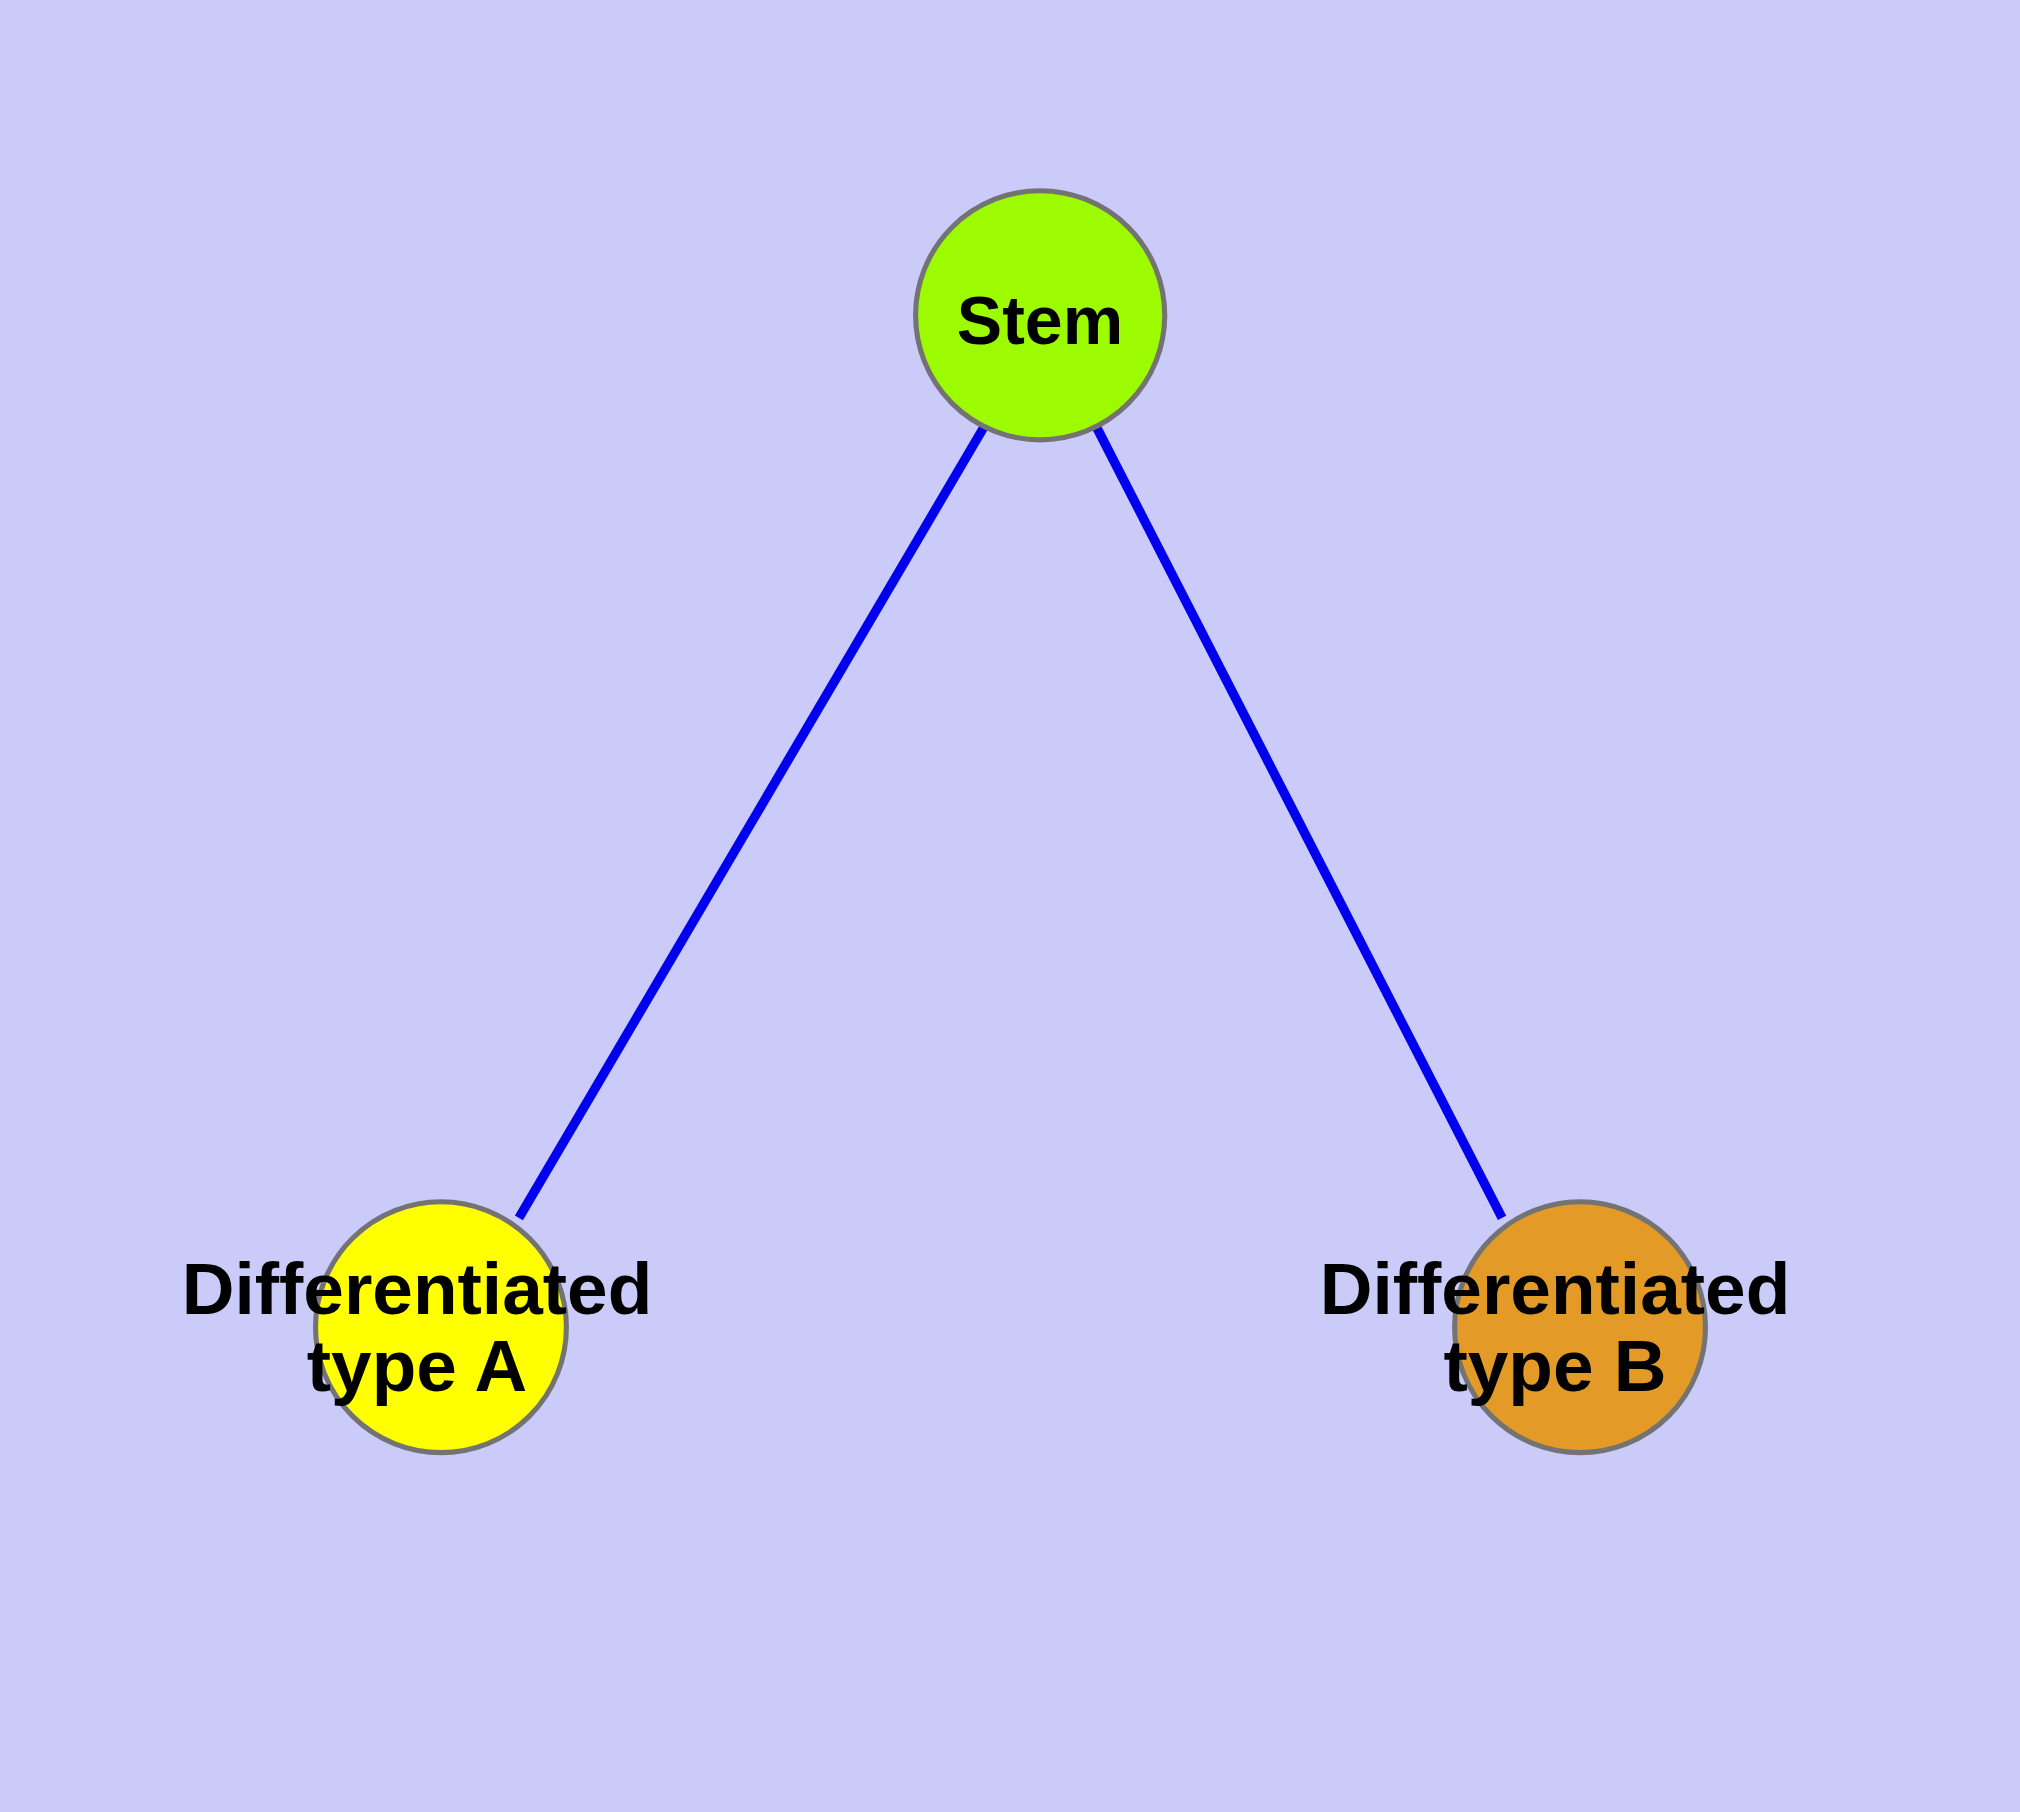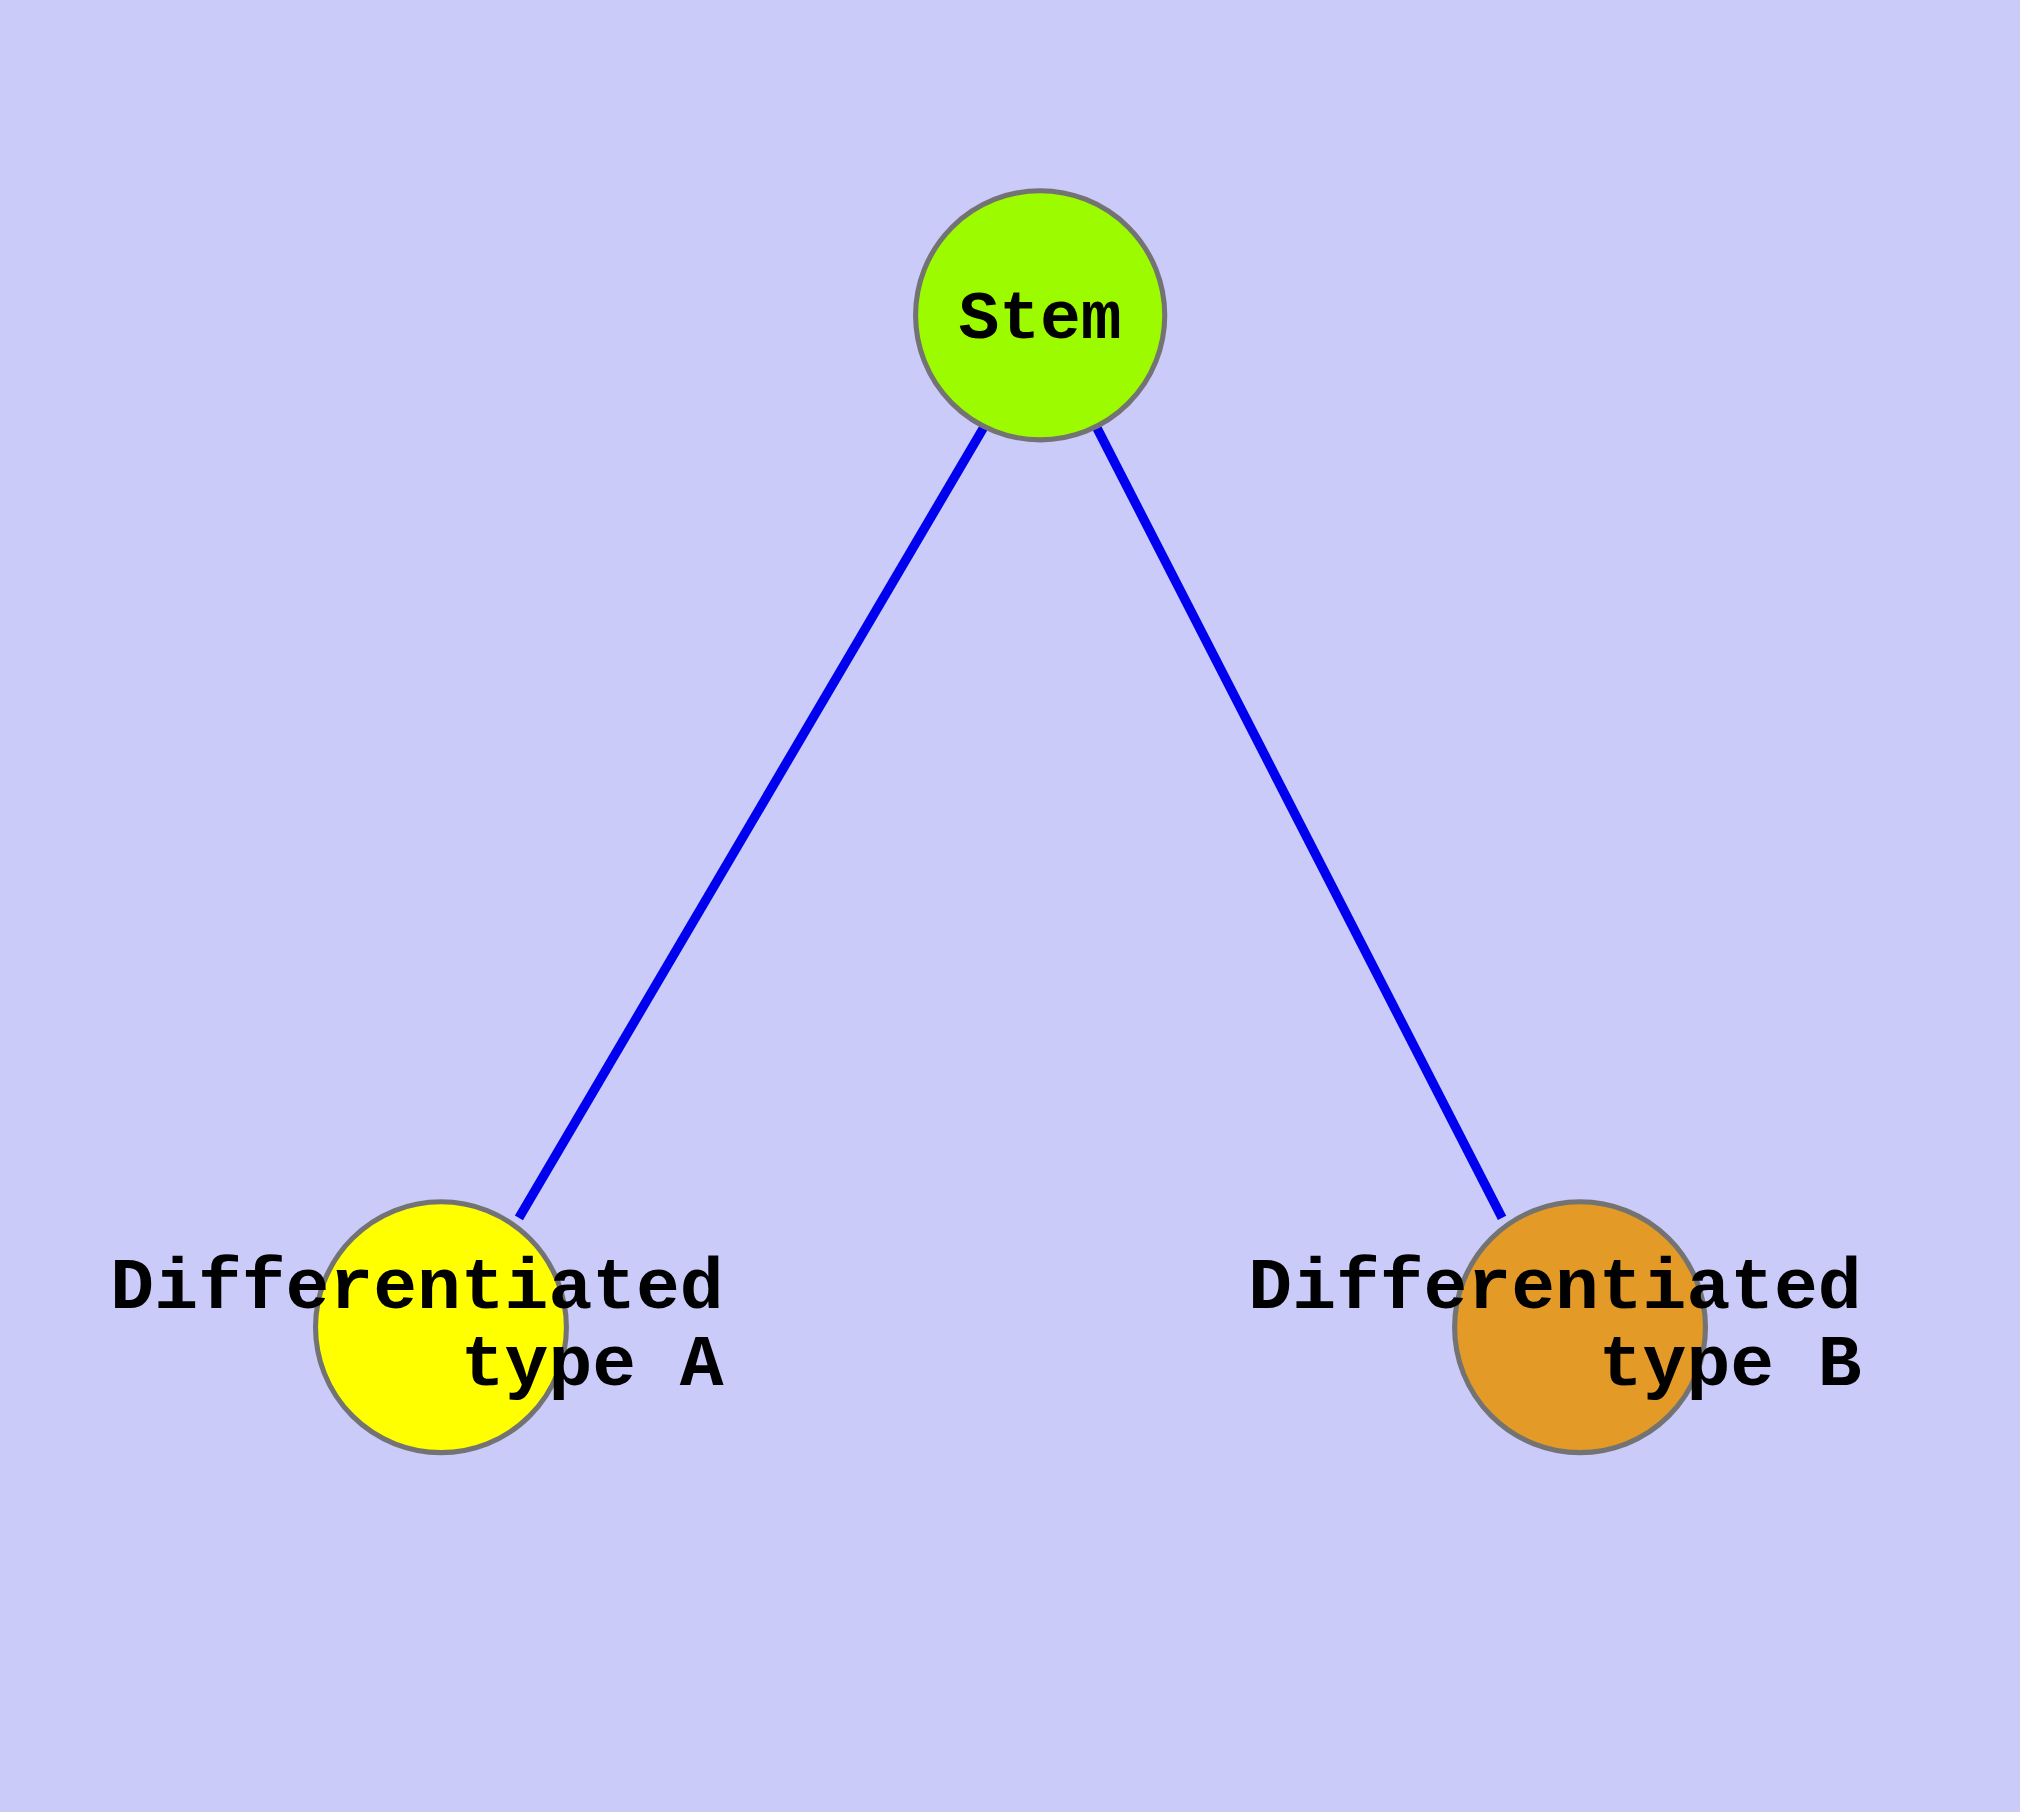--- a/index.html
+++ b/index.html
@@ -5,21 +5,21 @@
   html, body {
     margin: 0;
     padding: 0;
     background: #ffffff;
   }
   #canvas {
     position: relative;
     width: 2021px;
     height: 1812px;
     overflow: hidden;
-    font-family: Liberation Mono, monospace;
+    font-family: Liberation Sans, sans-serif;
   }
   .bg-plane {
     position: absolute;
     left: 0;
     top: 0;
     width: 2021px;
     height: 1812px;
     background: #cbcbfa;
   }
   #graph-svg {
@@ -37,21 +37,20 @@
     line-height: 1.06;
     white-space: pre;
     pointer-events: none;
     transform: translate(-50%, -50%);
   }
   .label-stem {
     font-size: 68px;
   }
   .label-leaf {
     font-size: 73px;
-    text-align: right;
   }
 </style>
 </head>
 <body>
 
 <div id="canvas">
 
   <div class="bg-plane"></div>
 
   <svg id="graph-svg" viewBox="0 0 2384 2138" xmlns="http://www.w3.org/2000/svg">

